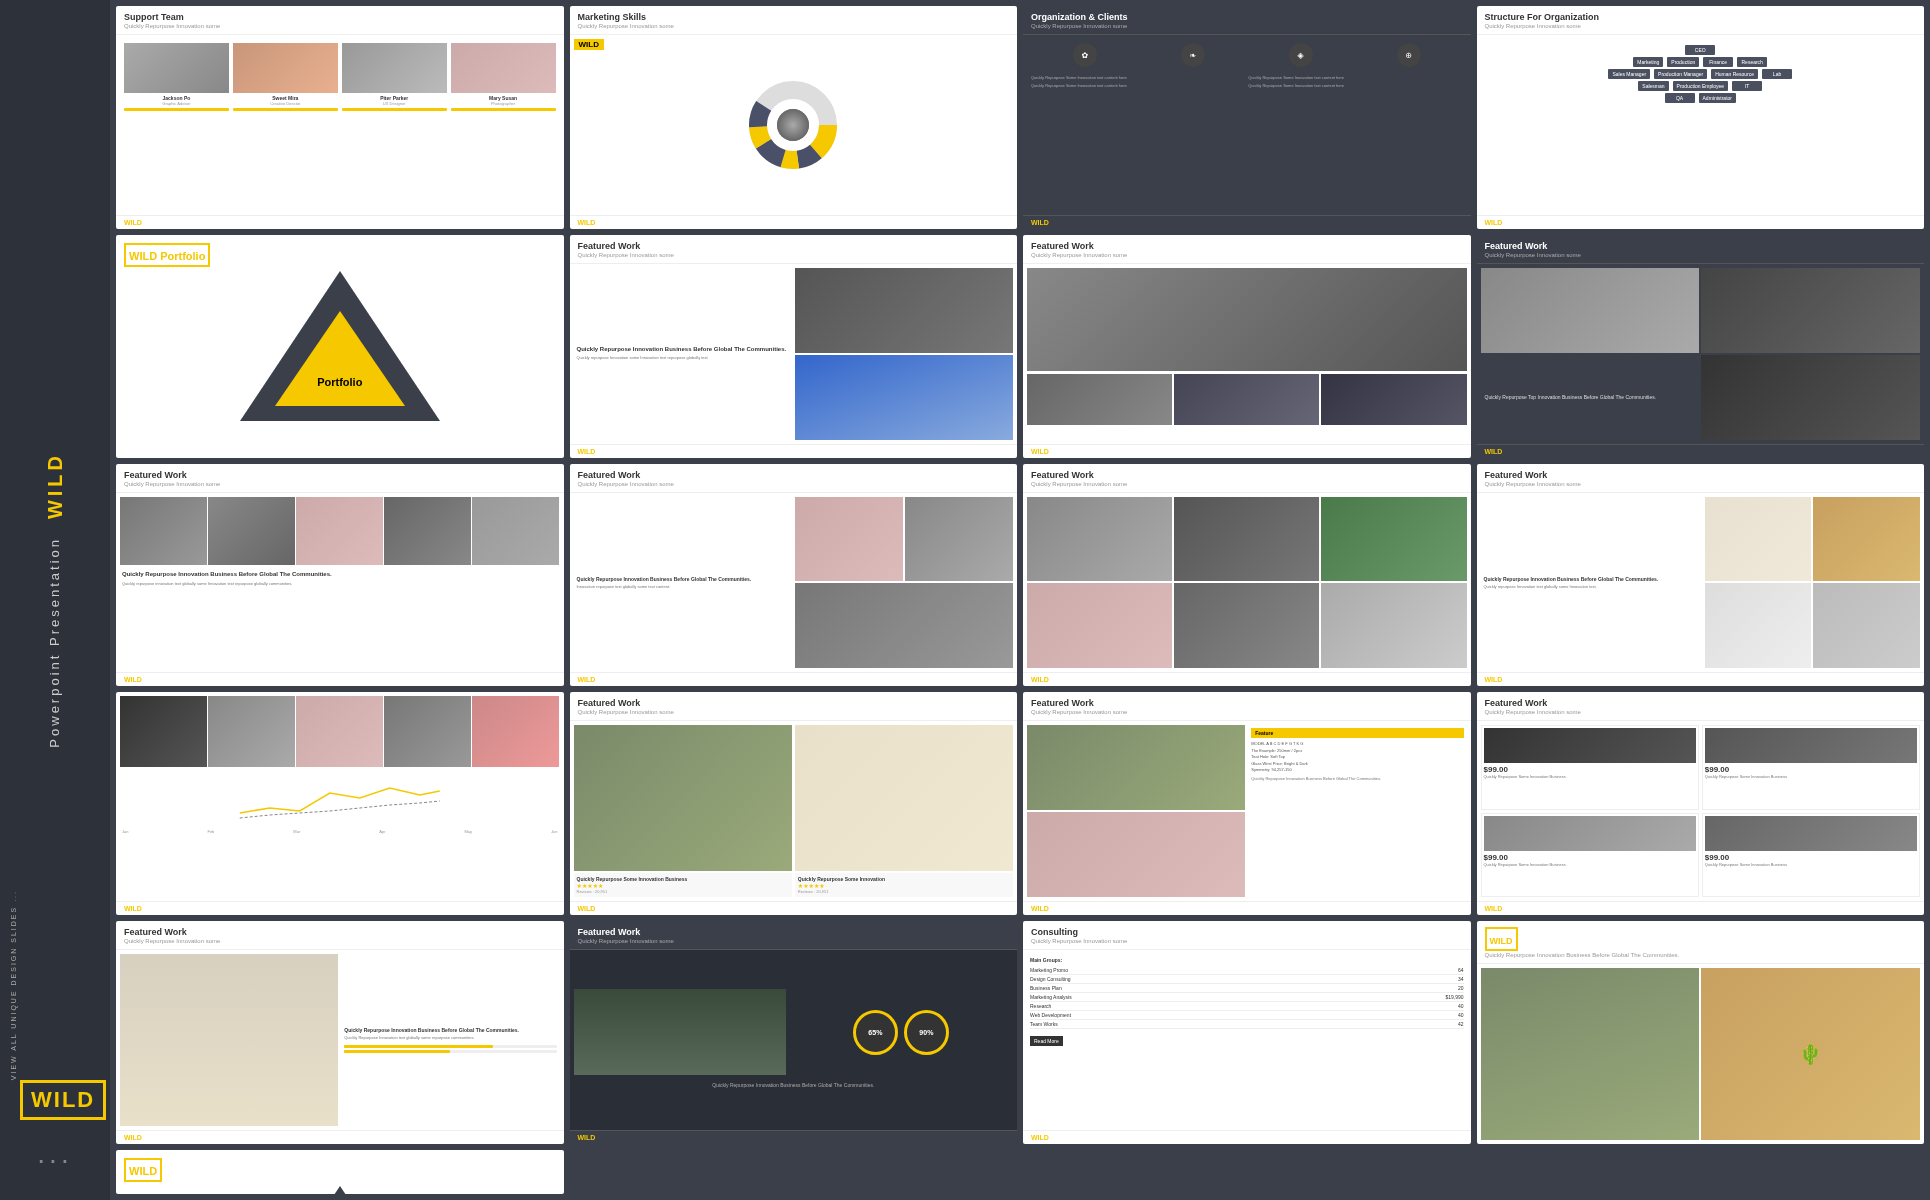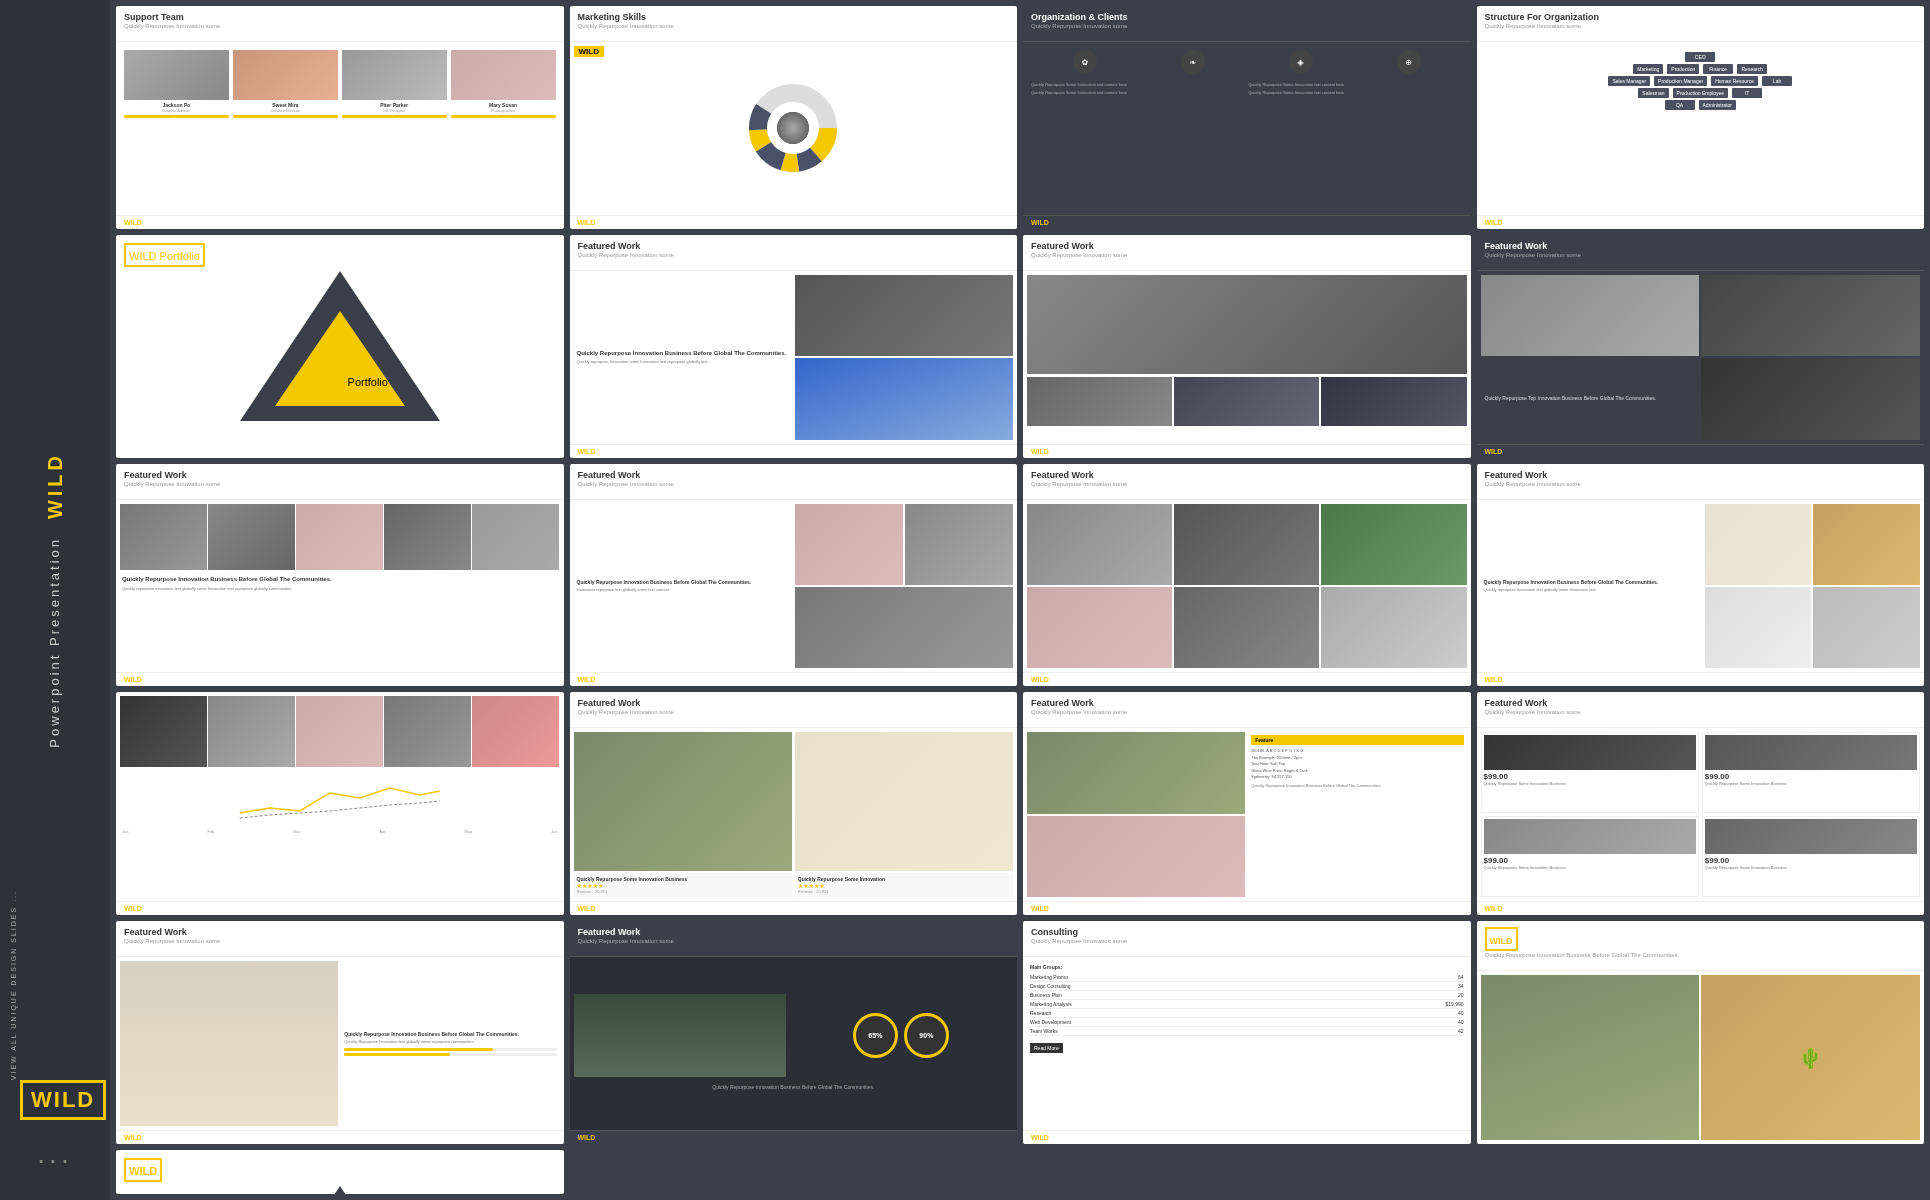--- a/index.html
+++ b/index.html
@@ -86,21 +86,21 @@
     .slide-card {
       background: #fff;
       border-radius: 2px;
       overflow: hidden;
       position: relative;
       display: flex;
       flex-direction: column;
     }
 
     .slide-header {
-      padding: 6px 8px 12px;
+      padding: 6px 8px 5px;
       border-bottom: 1px solid #eee;
     }
     .slide-title {
       font-size: 9px;
       font-weight: 700;
       color: #333;
     }
     .slide-subtitle {
       font-size: 6px;
       color: #999;
@@ -357,29 +357,29 @@
         </div>
       </div>
       <div class="slide-footer">
         <span class="wild-logo-small">WILD</span>
       </div>
     </div>
 
     <div class="slide-card" style="background:#fff; padding:8px;">
       <div style="display:flex; align-items:center; gap:4px; margin-bottom:4px;">
         <div style="border:2px solid #f5c800; padding:1px 3px;">
-          <span style="color:#f5c800; font-size:11px; font-weight:400;">WILD Portfolio</span>
+          <span style="color:#f5c800; font-size:11px; font-weight:700;">WILD Portfolio</span>
         </div>
       </div>
       <div style="flex:1; display:flex; align-items:center; justify-content:center; position:relative; height:150px;">
 
         <div style="position:absolute; width:0; height:0; border-left:100px solid transparent; border-right:100px solid transparent; border-bottom:150px solid #3a3f4a; top:0; left:50%; transform:translateX(-50%);"></div>
 
         <div style="position:absolute; width:0; height:0; border-left:65px solid transparent; border-right:65px solid transparent; border-bottom:95px solid #f5c800; top:40px; left:50%; transform:translateX(-50%);"></div>
-        <span style="position:absolute; top:105px; left:50%; transform:translateX(-50%); font-size:11px; font-weight:400; color:#000; white-space:nowrap; z-index:10;margin-left:28px;">Portfolio</span>
+        <span style="position:absolute; top:105px; left:50%; transform:translateX(-50%); font-size:11px; font-weight:700; color:#000; white-space:nowrap; z-index:10;">Portfolio</span>
       </div>
     </div>
 
     <div class="slide-card">
       <div class="slide-header">
         <div class="slide-title">Featured Work</div>
         <div class="slide-subtitle">Quickly Repurpose Innovation some</div>
       </div>
       <div class="slide-body">
         <div class="two-panel">

